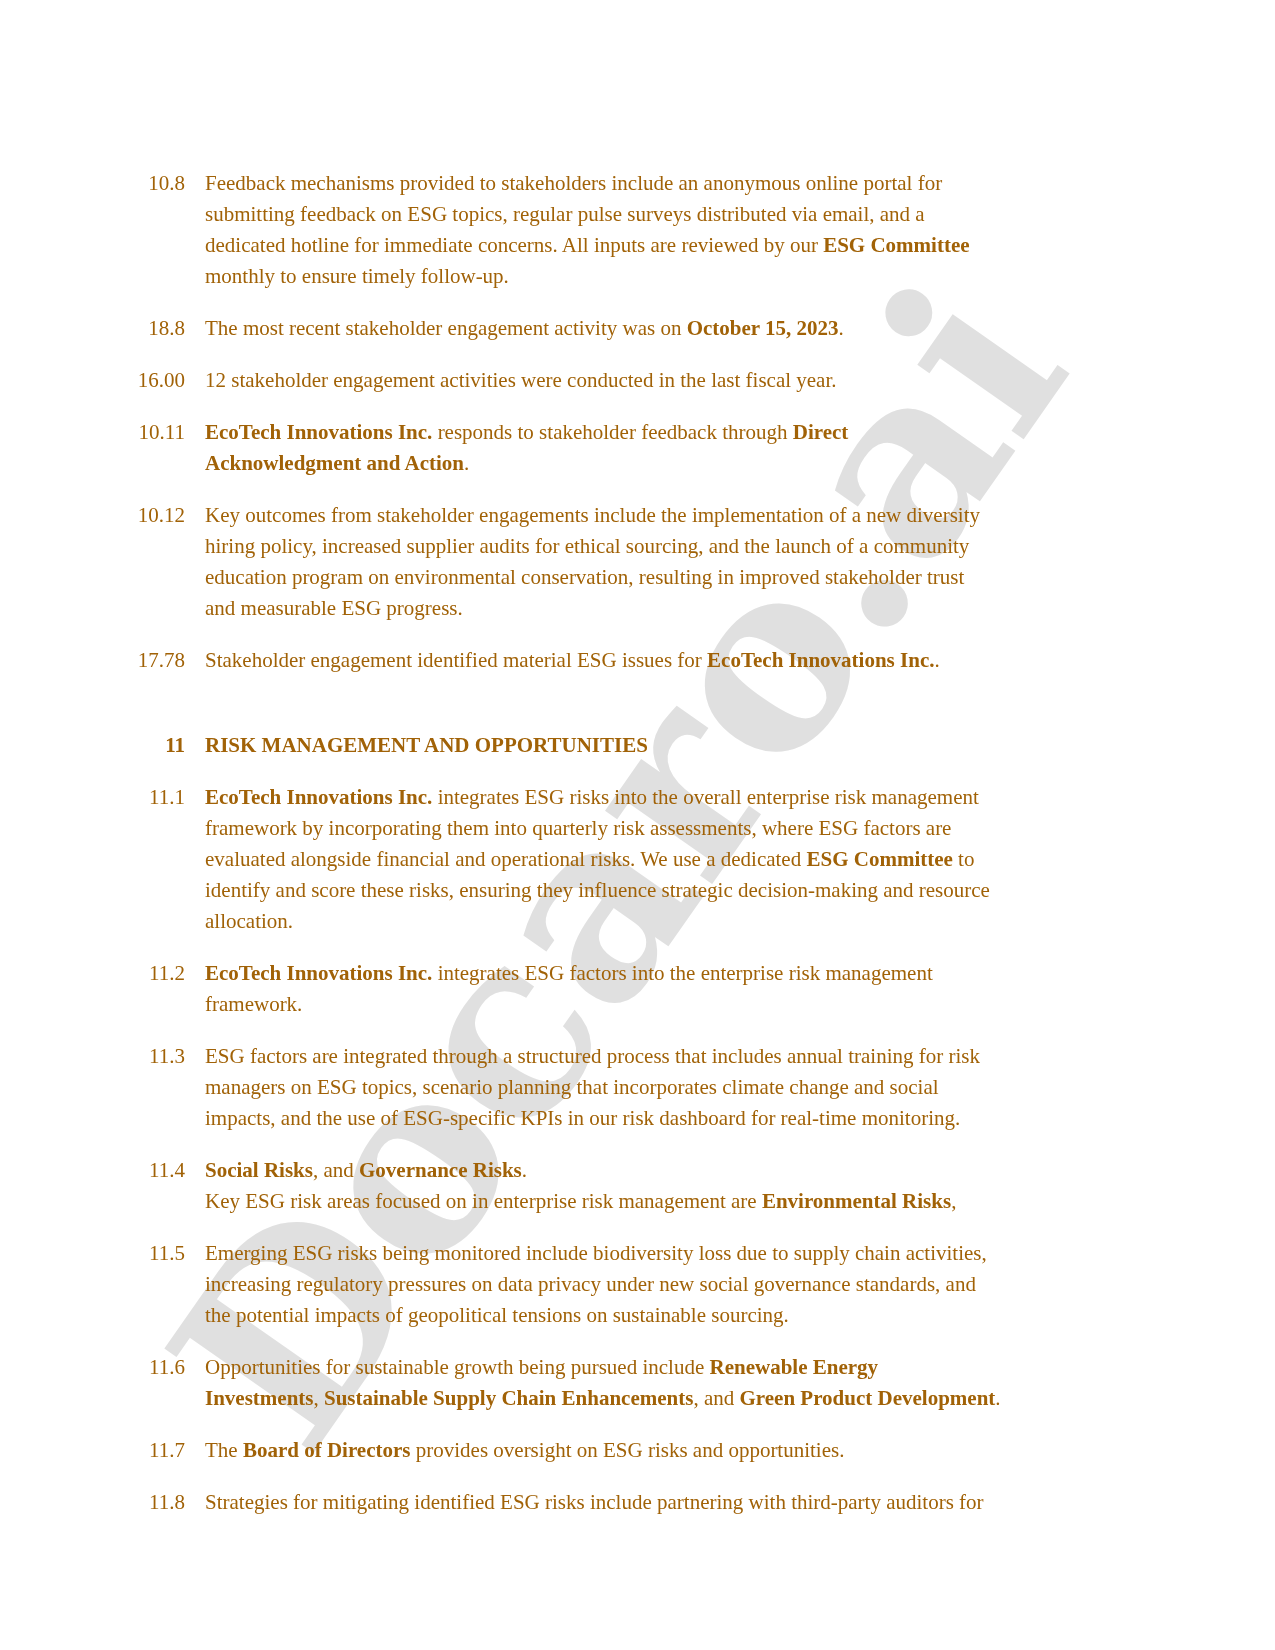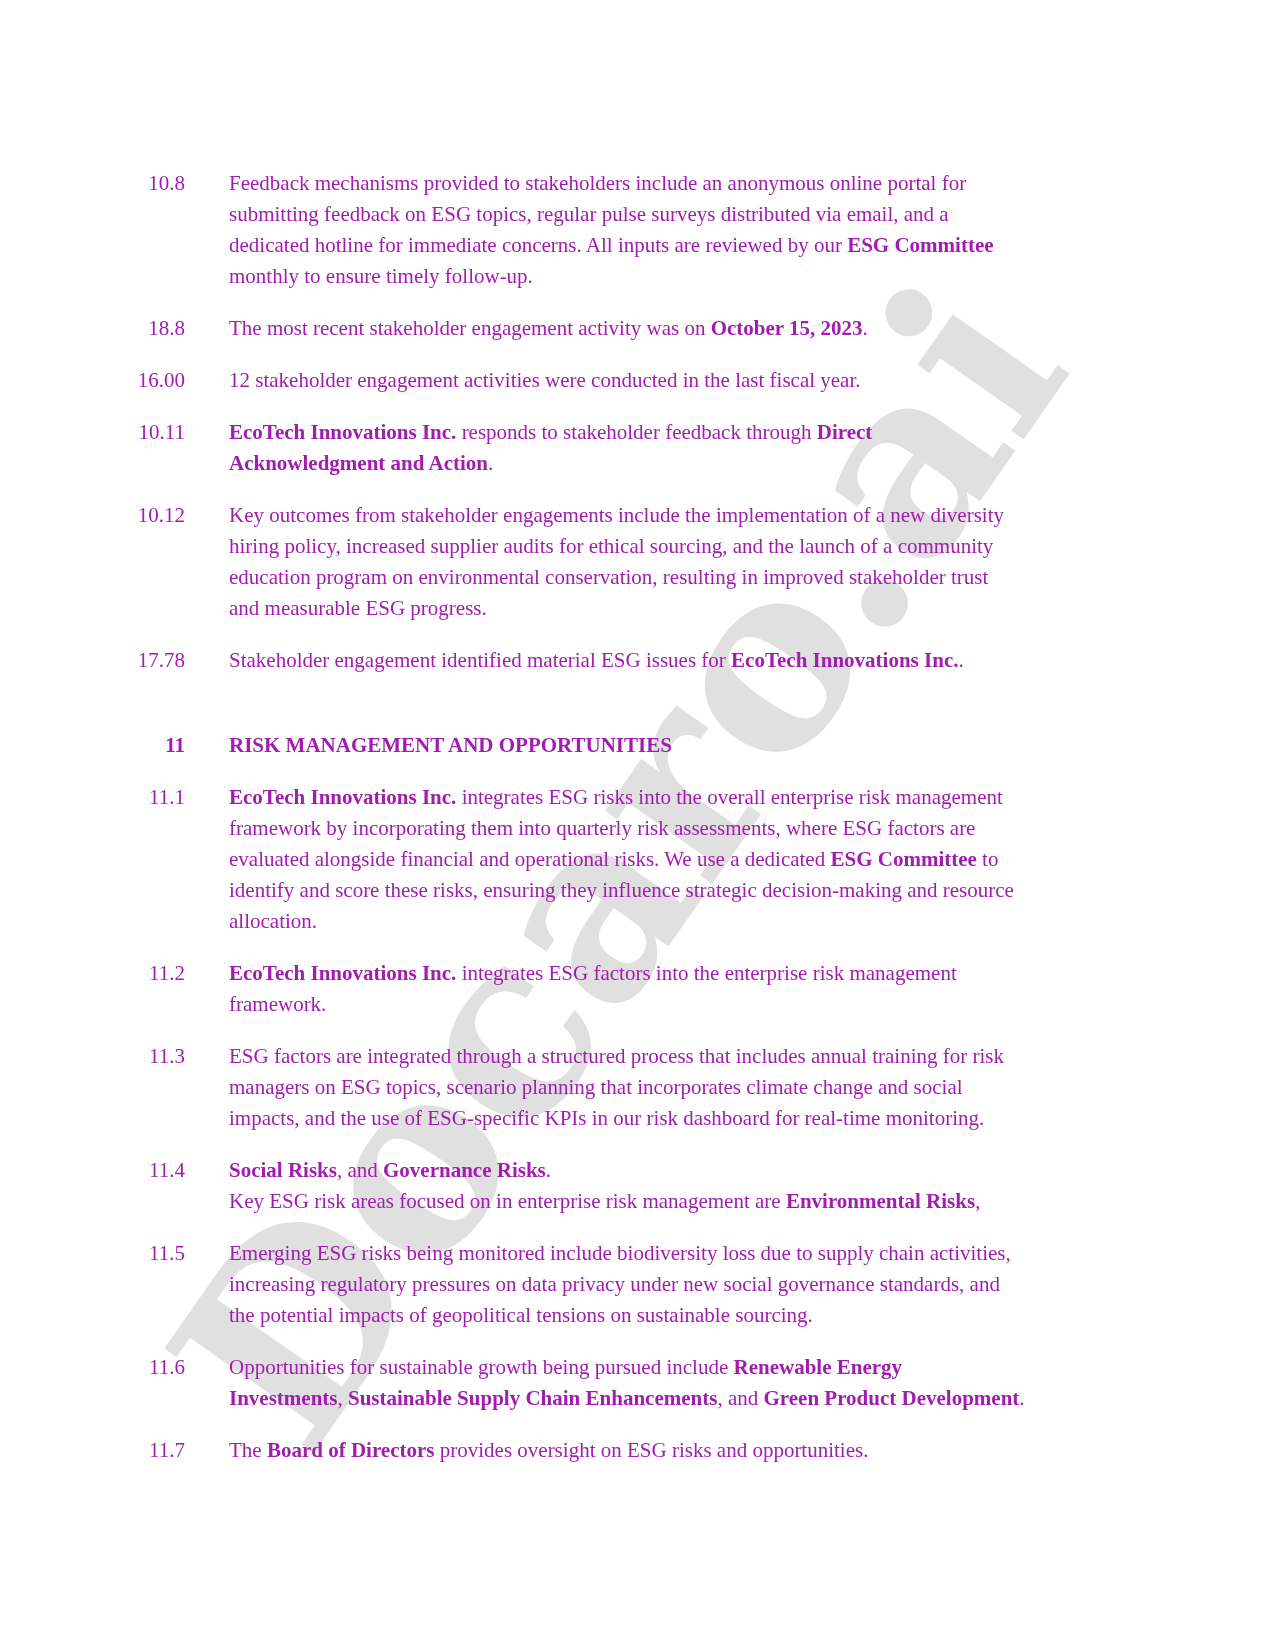--- a/index.html
+++ b/index.html
@@ -26,35 +26,35 @@
     user-select: none;
   }
   .doc {
     position: absolute;
     top: 168px;
     left: 102px;
     width: 973px;
     z-index: 1;
     font-size: 21px;
     line-height: 31px;
-    color: #a21caf;
+    color: #a16207;
   }
   .row {
     display: flex;
     gap: 20px;
     margin-bottom: 21px;
   }
   .row .num {
     width: 83px;
     text-align: right;
     flex: none;
   }
   .row .content { width: 870px; }
   .row.heading { margin-top: 54px; font-weight: bold; align-items: center; }
-  .line { min-height: 31px; margin-left: 24px; }
+  .line { min-height: 31px; }
   b { font-weight: bold; }
 </style>
 </head>
 <body>
 
 <div class="page">
   <div class="watermark">Docaro.ai</div>
   <main class="doc">
       <div class="row">
         <div class="num">10.8</div>
@@ -151,14 +151,20 @@
           <div class="line"><span>Opportunities for sustainable growth being pursued include </span><b>Renewable Energy</b></div>
           <div class="line"><b>Investments</b><span>, </span><b>Sustainable Supply Chain Enhancements</b><span>, and </span><b>Green Product Development</b><span>.</span></div>
         </div>
       </div>
       <div class="row">
         <div class="num">11.7</div>
         <div class="content">
           <div class="line"><span>The </span><b>Board of Directors</b><span> provides oversight on ESG risks and opportunities.</span></div>
         </div>
       </div>
+      <div class="row">
+        <div class="num">11.8</div>
+        <div class="content">
+          <div class="line"><span>Strategies for mitigating identified ESG risks include partnering with third-party auditors for</span></div>
+        </div>
+      </div>
     </main>
 </div>
 
 </body></html>

